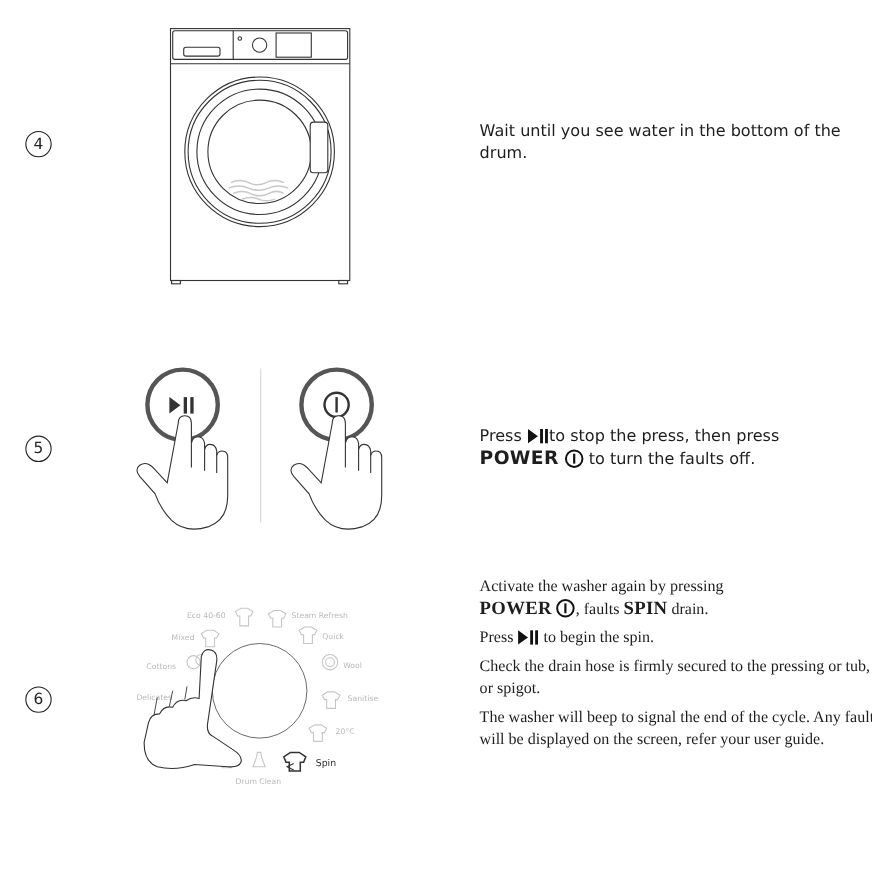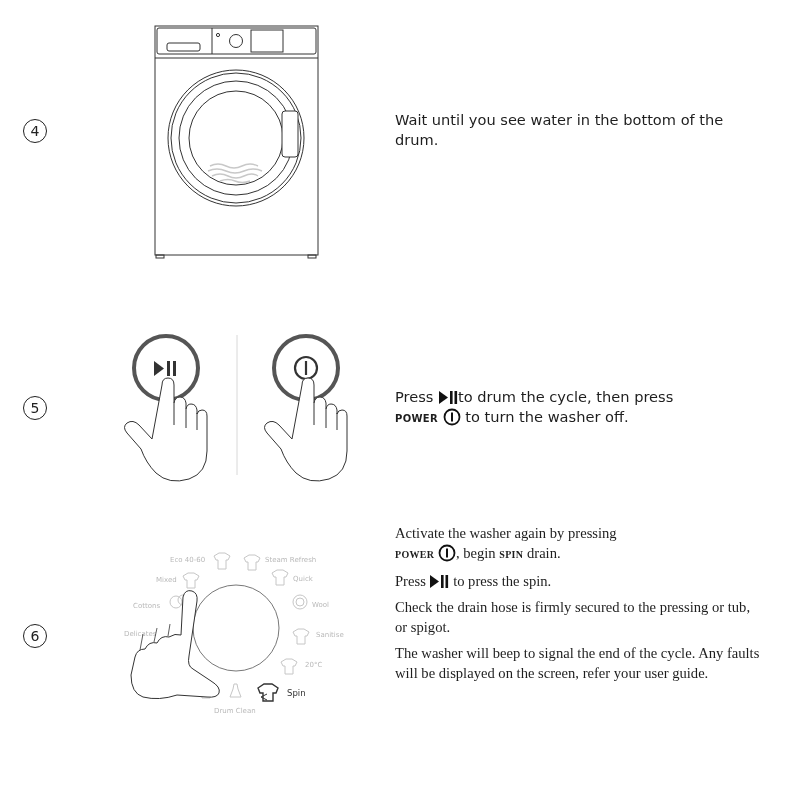--- a/index.html
+++ b/index.html
@@ -1,23 +1,23 @@
 <!DOCTYPE html>
 <html><head>
 <meta charset="utf-8">
 <style>
   html, body { margin:0; padding:0; background:#ffffff; }
   body { width:793px; height:800px; position:relative; overflow:hidden;
          font-family:"DejaVu Sans", sans-serif; color:#1a1a1a; }
   .step-num { position:absolute; width:24px; height:24px; border:1.3px solid #222;
               border-radius:50%; display:flex; align-items:center; justify-content:center;
               font-size:14px; font-family:"DejaVu Sans", sans-serif; color:#222; box-sizing:border-box; }
-  .text-block { position:absolute; left:395px; font-size:14.6px; line-height:20px; color:#1e1e1e; }
+  .text-block { position:absolute; left:436px; font-size:14.6px; line-height:20px; color:#1e1e1e; }
   .text-block p { margin:0 0 6px 0; }
-  .kw { font-size:10px; font-weight:bold; letter-spacing:0.3px; }
+  .kw { font-size:17px; font-weight:bold; letter-spacing:0.3px; }
   .ico-inline { display:inline-block; vertical-align:-3px; }
   svg { position:absolute; overflow:visible; }
   .dial-label { font-family:"DejaVu Sans", sans-serif; font-size:7px; fill:#b9b9b9; }
 </style>
 </head>
 <body>
 
 <div class="step-num" style="left:23px;top:119px;">
   <span>4</span>
 </div>
@@ -84,29 +84,29 @@
   <line x1="337" y1="413" x2="337" y2="430" stroke="#333" stroke-width="1"></line>
 </svg>
 
 <div class="text-block" style="top:387px;width:370px;">
   <p style="margin:0;">
     <span>Press</span>
     <svg class="ico-inline" width="20" height="15" style="position:relative;">
       <path d="M1 1 L1 14 L10 7.5 Z" fill="#111"></path>
       <rect x="12" y="1" width="2.6" height="13" fill="#111"></rect>
       <rect x="16.5" y="1" width="2.6" height="13" fill="#111"></rect>
-    </svg><span>to drum the cycle, then press</span>
+    </svg><span>to stop the press, then press</span>
   </p>
   <p style="margin:0;">
     <span class="kw">POWER</span>
     <svg class="ico-inline" width="18" height="18" style="position:relative;vertical-align:-4px;">
       <circle cx="9" cy="9" r="7.5" fill="none" stroke="#111" stroke-width="1.8"></circle>
       <line x1="9" y1="4.5" x2="9" y2="13.5" stroke="#111" stroke-width="2"></line>
     </svg>
-    <span>to turn the washer off.</span>
+    <span>to turn the faults off.</span>
   </p>
 </div>
 
 <div class="step-num" style="left:23px;top:624px;">
   <span>6</span>
 </div>
 
 <svg style="left:0;top:0;" width="793" height="800">
   <circle cx="236" cy="628" r="43" fill="none" stroke="#555" stroke-width="0.8"></circle>
   <g class="dial-label">
@@ -146,28 +146,28 @@
   <path d="M143 634 l-3 16 M157 628 l-3 14 M170 624 l-2 12" fill="none" stroke="#333" stroke-width="0.8"></path>
 </svg>
 
 <div class="text-block" style="top:523px;width:370px;font-family:Liberation Serif, serif;">
   <p>
     <span>Activate the washer again by pressing</span><br>
     <span class="kw">POWER</span>
     <svg class="ico-inline" width="18" height="18" style="position:relative;vertical-align:-4px;">
       <circle cx="9" cy="9" r="7.5" fill="none" stroke="#111" stroke-width="1.8"></circle>
       <line x1="9" y1="4.5" x2="9" y2="13.5" stroke="#111" stroke-width="2"></line>
-    </svg><span>, begin</span>
+    </svg><span>, faults</span>
     <span class="kw">SPIN</span>
     <span>drain.</span>
   </p>
   <p>
     <span>Press</span>
     <svg class="ico-inline" width="20" height="15" style="position:relative;">
       <path d="M1 1 L1 14 L10 7.5 Z" fill="#111"></path>
       <rect x="12" y="1" width="2.6" height="13" fill="#111"></rect>
       <rect x="16.5" y="1" width="2.6" height="13" fill="#111"></rect>
     </svg>
-    <span>to press the spin.</span>
+    <span>to begin the spin.</span>
   </p>
   <p>Check the drain hose is firmly secured to the pressing or tub, or spigot.</p>
   <p>The washer will beep to signal the end of the cycle. Any faults will be displayed on the screen, refer your user guide.</p>
 </div>
 
 </body></html>

